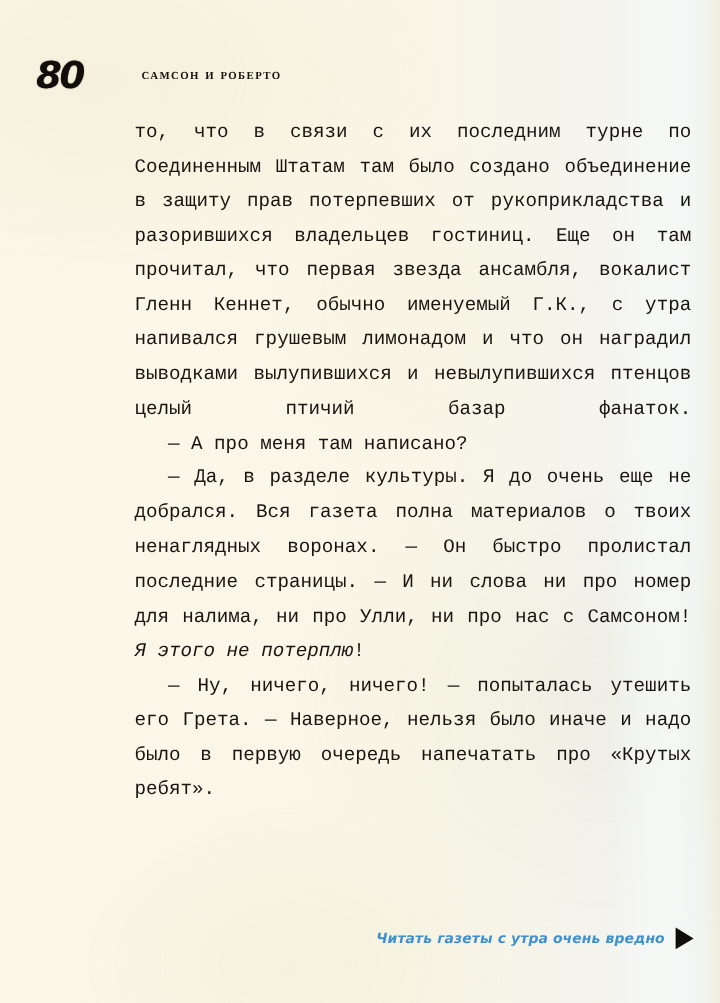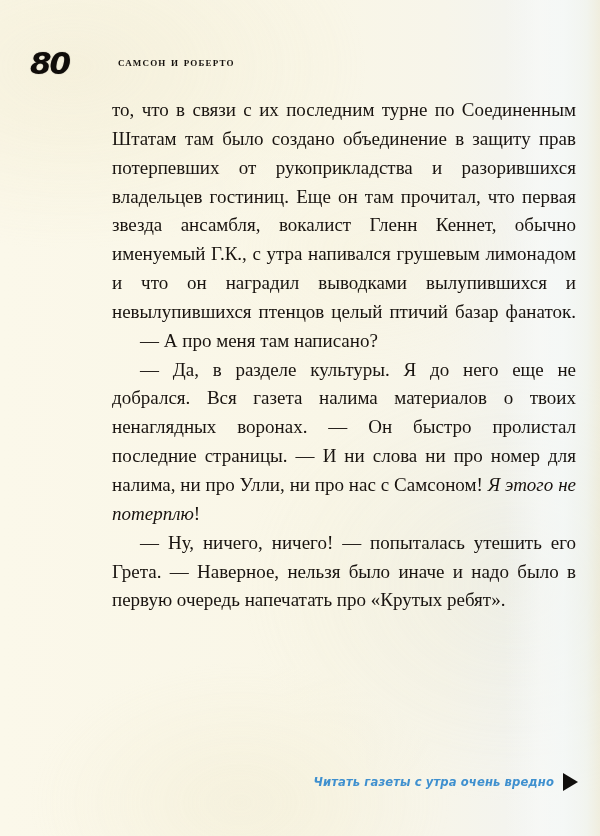--- a/index.html
+++ b/index.html
@@ -89,26 +89,27 @@
     text-transform: lowercase;
   }
 
   
   .textblock {
     position: absolute;
     left: 112px;
     top: 96px;
     width: 464px;
     z-index: 2;
-    font-size: 19px;
+    font-size: 16px;
     line-height: 28.85px;
     text-align: justify;
     text-justify: inter-word;
     hyphens: manual;
     color: #191410;
+    font-family: Liberation Mono, monospace;
   }
   .textblock p {
     margin: 0;
     text-indent: 0;
   }
   .textblock p.indent {
     text-indent: 28px;
   }
   .textblock em {
     font-style: italic;
@@ -154,21 +155,21 @@
   </div>
 
   <div class="textblock">
 
     <p class="full">то, что в связи с их последним турне по Соединенным Штатам там было создано объединение в защиту прав потерпевших от рукоприкладства и разорившихся владельцев гостиниц. Еще он там прочитал, что первая звезда ансамбля, вокалист Гленн Кеннет, обычно именуемый Г.К., с утра напивался грушевым лимонадом и что он наградил выводками вылупившихся и невылупившихся птенцов целый птичий базар фанаток.</p>
 
 
     <p class="indent">— А про меня там написано?</p>
 
     <p class="indent">
-      <span>— Да, в разделе культуры. Я до него еще не добрался. Вся газета налима материалов о твоих ненаглядных воронах. — Он быстро пролистал последние страницы. — И ни слова ни про номер для налима, ни про Улли, ни про нас с Самсоном! </span><em>Я этого не потерплю</em><span>!</span>
+      <span>— Да, в разделе культуры. Я до очень еще не добрался. Вся газета полна материалов о твоих ненаглядных воронах. — Он быстро пролистал последние страницы. — И ни слова ни про номер для налима, ни про Улли, ни про нас с Самсоном! </span><em>Я этого не потерплю</em><span>!</span>
     </p>
 
     <p class="indent">— Ну, ничего, ничего! — попыталась утешить его Грета. — Наверное, нельзя было иначе и надо было в первую очередь напечатать про «Крутых ребят».</p>
 
 
   </div>
 
   <div class="footnote">
     <span class="footnote-text">Читать газеты с утра очень вредно</span>
     <span class="footnote-arrow"></span>

